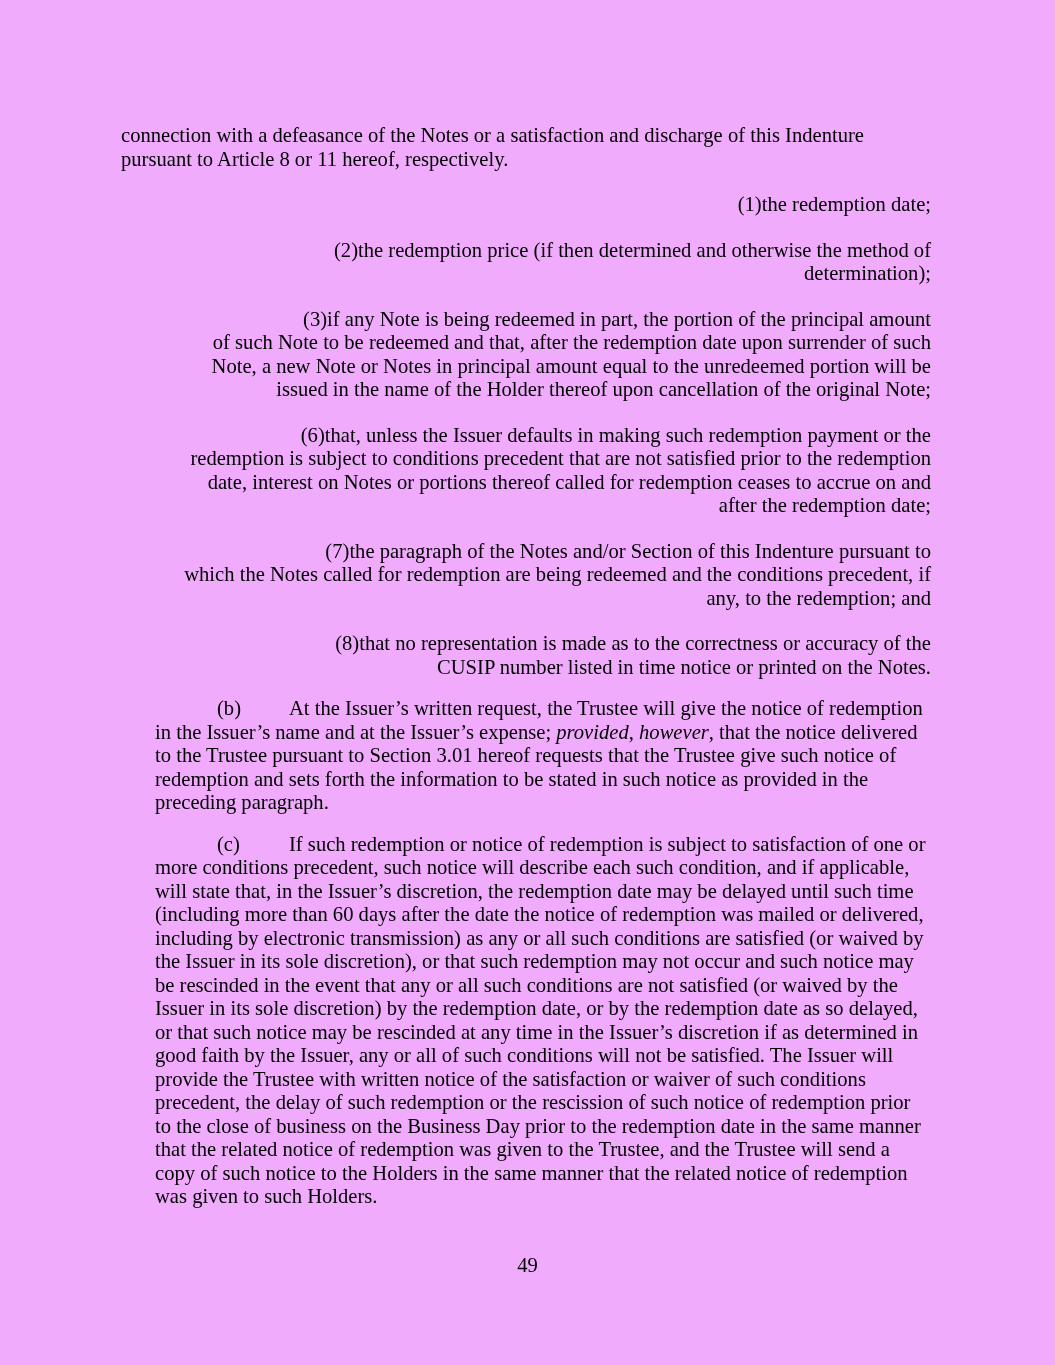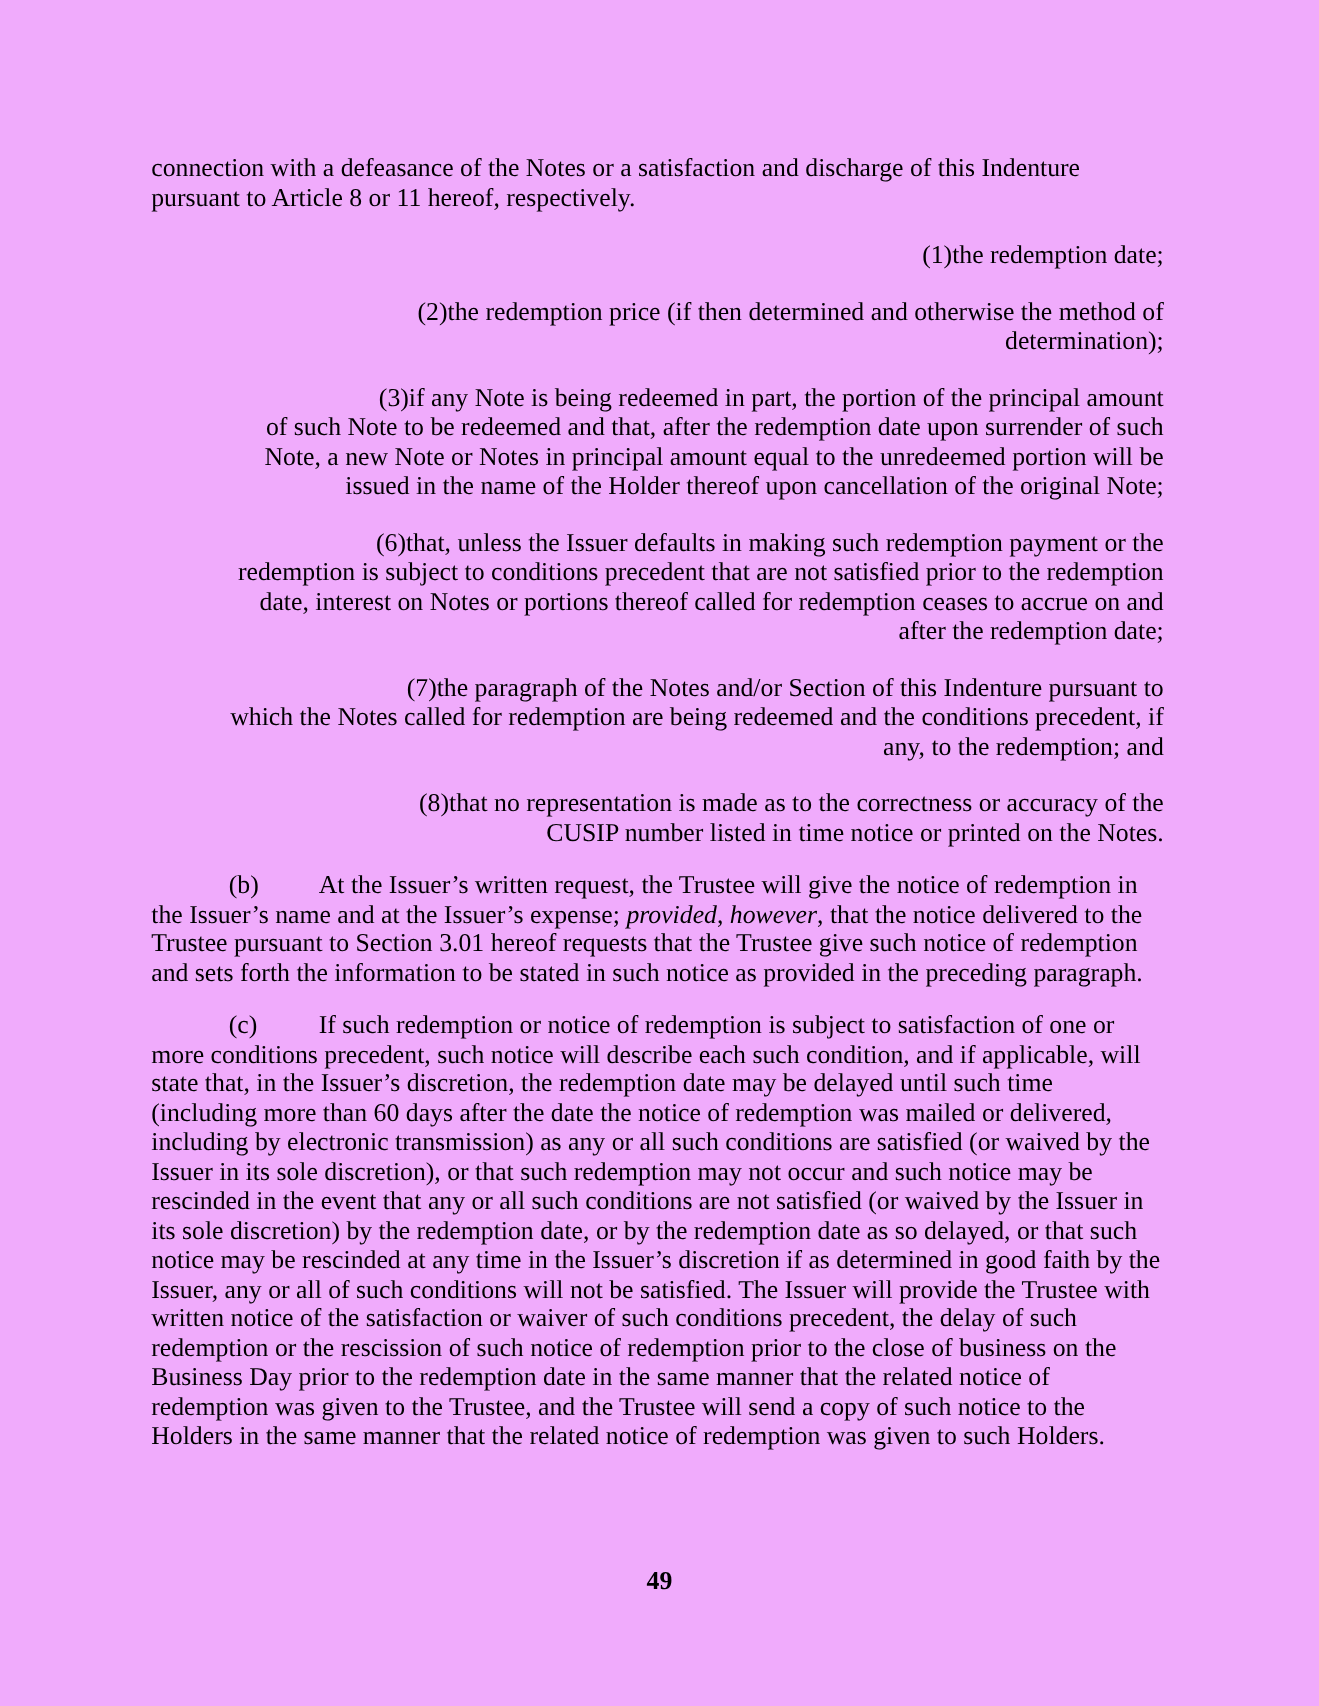--- a/index.html
+++ b/index.html
@@ -39,37 +39,37 @@
     text-indent: 62px;
     text-align: right;
   }
   .item .num {
     display: inline-block;
     width: 65px;
     text-indent: 0;
   }
   .lettered {
     text-indent: 62px;
+    margin-left: 34px;
   }
   .lettered .num {
     display: inline-block;
     width: 72px;
     text-indent: 0;
   }
   .footer {
     position: absolute;
     top: 1254px;
     left: 0;
     width: 100%;
     text-align: center;
     font-family: "Liberation Serif", serif;
     font-size: 20.6px;
     line-height: 23.5px;
     color: #000000;
-    font-weight: bold;
   }
 </style>
 </head>
 <body>
 
 <div class="page">
   <div class="text-block">
 
     <p class="para">connection with a defeasance of the Notes or a satisfaction and discharge of this Indenture pursuant to Article 8 or 11 hereof, respectively.</p>
 

